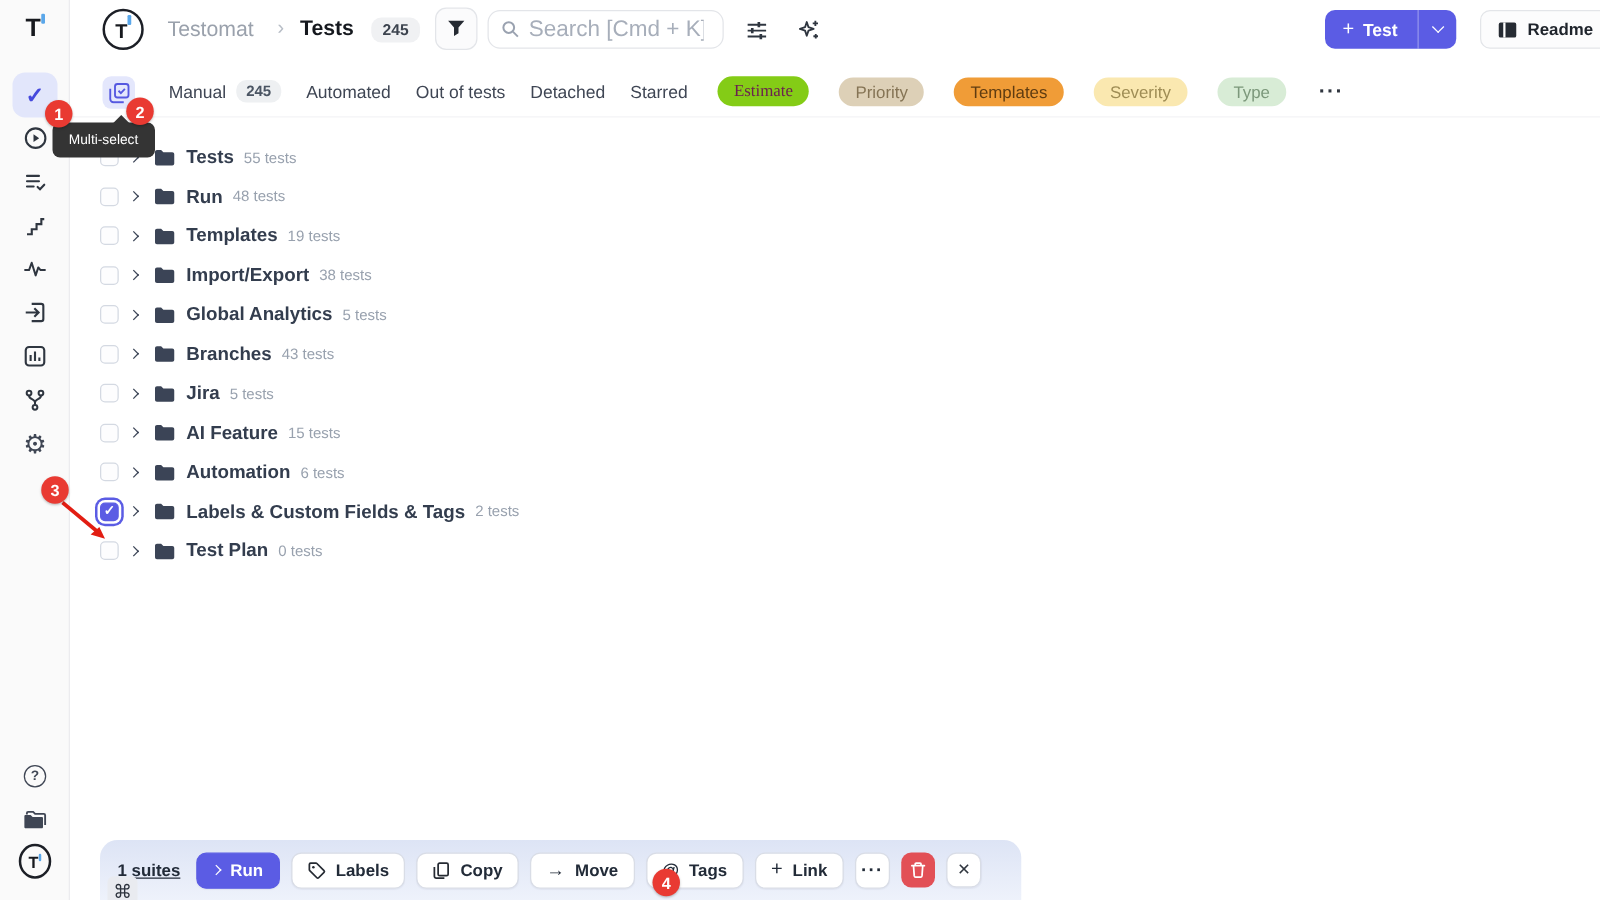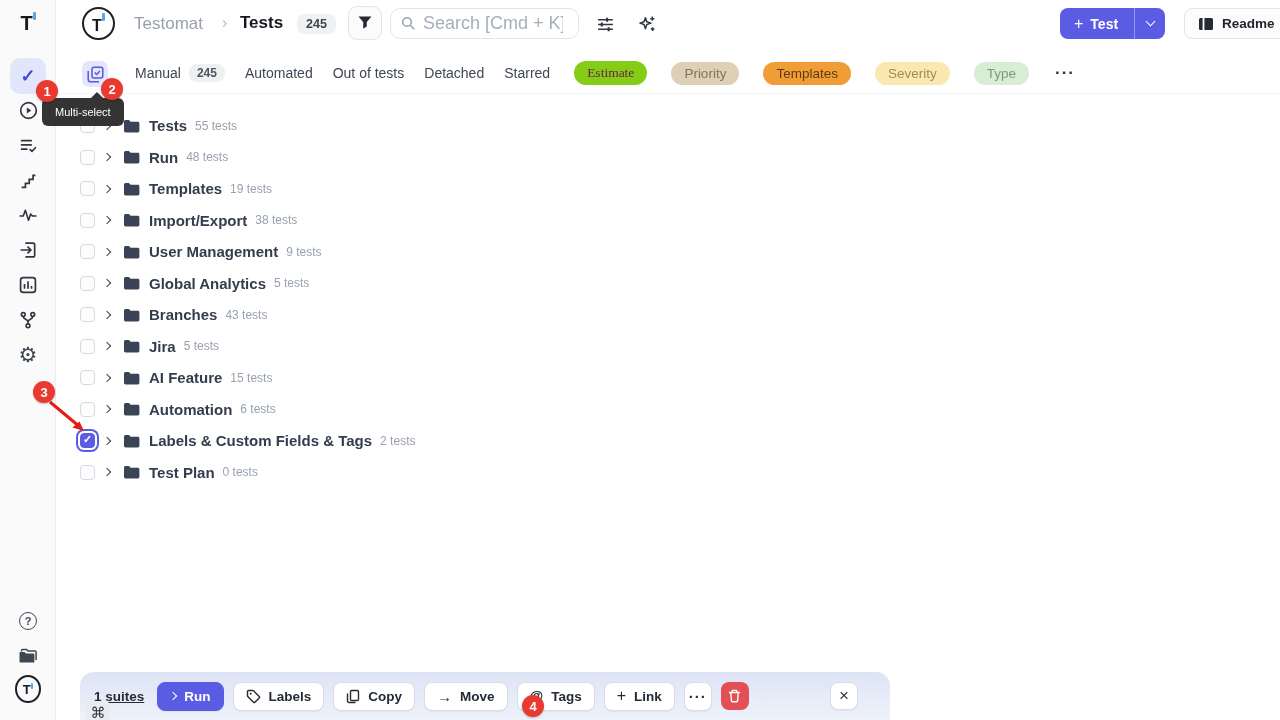--- a/index.html
+++ b/index.html
@@ -62,21 +62,21 @@
   .tlabel { font-size:15px; font-weight:600; color:#333d4e; white-space:nowrap; }
   .tcount { font-size:12px; color:#98a1ae; margin-left:8px; white-space:nowrap; }
 
   
   .tooltip { position:absolute; left:42px; top:98px; background:#343434; color:#fff; font-size:11px; padding:8px 13px; border-radius:6px; z-index:40; white-space:nowrap; }
   .tooltip::before { content:""; position:absolute; top:-6px; left:48px; border-left:7px solid transparent; border-right:7px solid transparent; border-bottom:7px solid #343434; }
   .num-badge { position:absolute; width:22px; height:22px; border-radius:50%; background:#e93a32; color:#fff; font-size:13px; font-weight:700; display:flex; align-items:center; justify-content:center; z-index:50; box-shadow:0 1px 2px rgba(0,0,0,.25); }
   .arrow3 { position:absolute; left:42px; top:398px; z-index:45; }
 
   
-  .actionbar { position:absolute; left:80px; top:672px; width:810px; height:48px; border-radius:14px 14px 0 0; background:linear-gradient(180deg,#dde4f5 0%, #eef2fb 100%); display:flex; align-items:center; padding:0 14px; gap:9px; z-index:20; }
+  .actionbar { position:absolute; left:80px; top:672px; width:737px; height:48px; border-radius:14px 14px 0 0; background:linear-gradient(180deg,#dde4f5 0%, #eef2fb 100%); display:flex; align-items:center; padding:0 14px; gap:9px; z-index:20; }
   .sel-count { font-size:13.5px; font-weight:600; color:#222b38; text-decoration:underline; margin-right:4px; white-space:nowrap; }
   .abtn { height:29px; display:flex; align-items:center; gap:8px; padding:0 12px; background:#fff; border:1px solid #d9dde6; border-radius:8px; font-size:13.5px; font-weight:600; color:#222b38; white-space:nowrap; box-shadow:0 1px 1px rgba(30,40,70,.05); }
   .run-btn { background:#5b5ce4; border-color:#5b5ce4; color:#fff; }
   .run-chev { width:6px; height:6px; border-top:1.8px solid #fff; border-right:1.8px solid #fff; transform:rotate(45deg); }
   .sq { width:28px; padding:0; justify-content:center; }
   .trash-btn { width:28px; height:28px; padding:0; justify-content:center; background:#e25056; border:none; border-radius:8px; display:flex; align-items:center; }
   .close-btn { margin-left:auto; margin-right:18px; width:28px; height:28px; padding:0; justify-content:center; font-size:15px; font-weight:500; color:#30363f; }
   .glyph-arrow::before { content:"\2192"; font-size:15px; }
   .glyph-at::before { content:"@"; font-size:14px; }
   .glyph-plus::before { content:"+"; font-size:16px; font-weight:500; }
@@ -297,31 +297,20 @@
       <span class="tcount">38 tests</span>
     </div>
       <div class="trow" style="">
       <span class="cb"></span>
       <span class="chev"></span>
       <span class="fold">
         <svg width="17" height="14" viewBox="0 0 17 14">
             <path d="M1 2.6c0-.9.7-1.6 1.6-1.6h3.3L7.7 2.8h7.1c.9 0 1.6.7 1.6 1.6v7.4c0 .9-.7 1.6-1.6 1.6H2.6c-.9 0-1.6-.7-1.6-1.6z" fill="#3b4456"></path>
           </svg>
       </span>
-      <span class="tlabel">User Management</span>
-      <span class="tcount">9 tests</span>
-    </div>
-      <div class="trow" style="">
-      <span class="cb"></span>
-      <span class="chev"></span>
-      <span class="fold">
-        <svg width="17" height="14" viewBox="0 0 17 14">
-            <path d="M1 2.6c0-.9.7-1.6 1.6-1.6h3.3L7.7 2.8h7.1c.9 0 1.6.7 1.6 1.6v7.4c0 .9-.7 1.6-1.6 1.6H2.6c-.9 0-1.6-.7-1.6-1.6z" fill="#3b4456"></path>
-          </svg>
-      </span>
       <span class="tlabel">Global Analytics</span>
       <span class="tcount">5 tests</span>
     </div>
       <div class="trow" style="">
       <span class="cb"></span>
       <span class="chev"></span>
       <span class="fold">
         <svg width="17" height="14" viewBox="0 0 17 14">
             <path d="M1 2.6c0-.9.7-1.6 1.6-1.6h3.3L7.7 2.8h7.1c.9 0 1.6.7 1.6 1.6v7.4c0 .9-.7 1.6-1.6 1.6H2.6c-.9 0-1.6-.7-1.6-1.6z" fill="#3b4456"></path>
           </svg>

